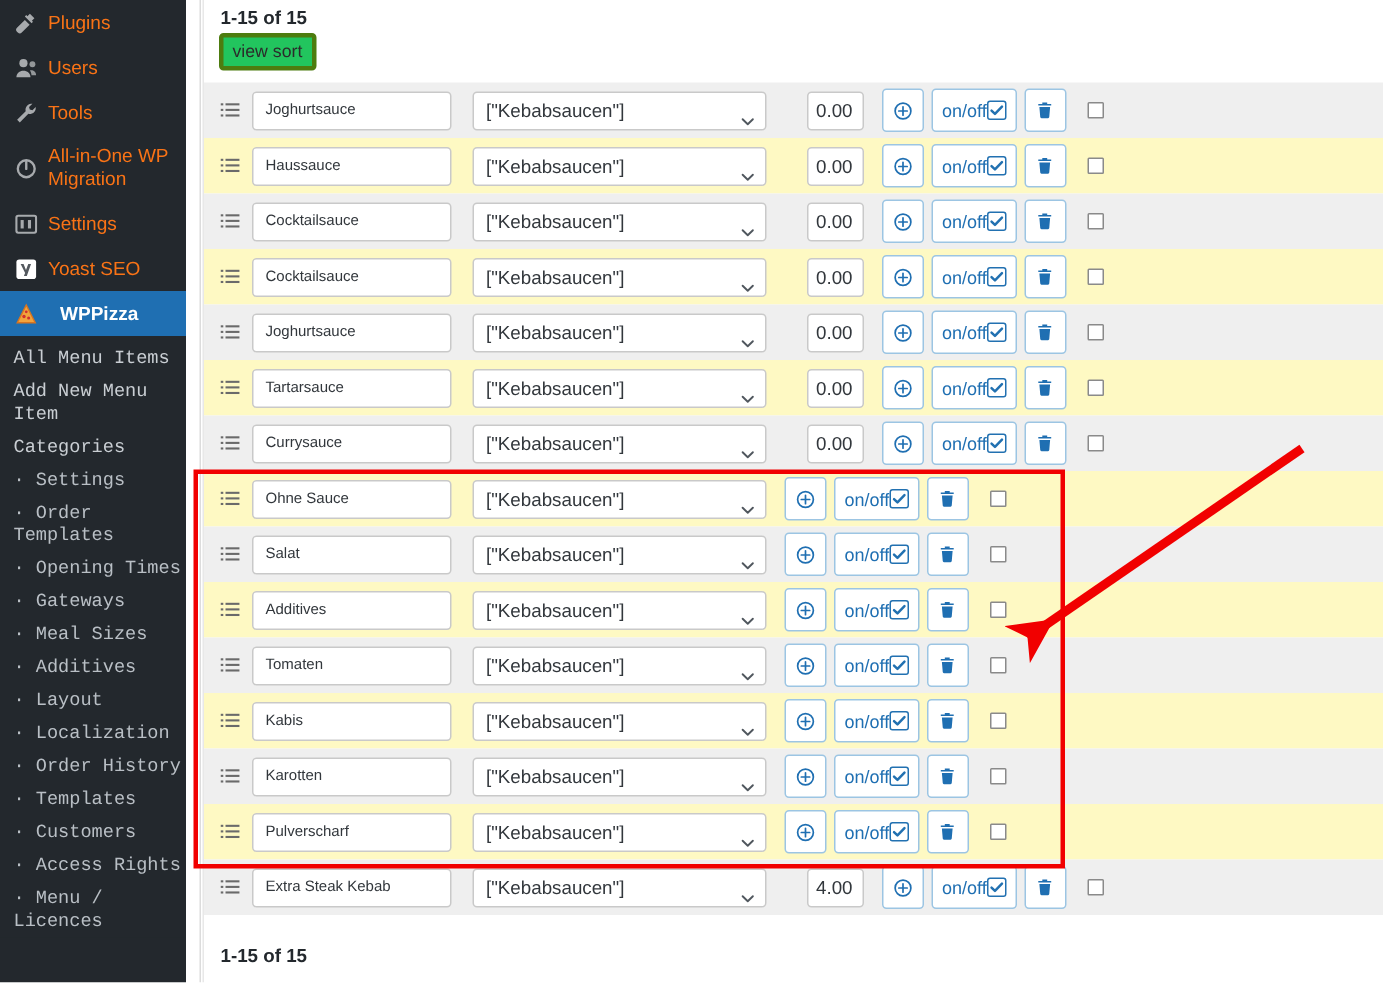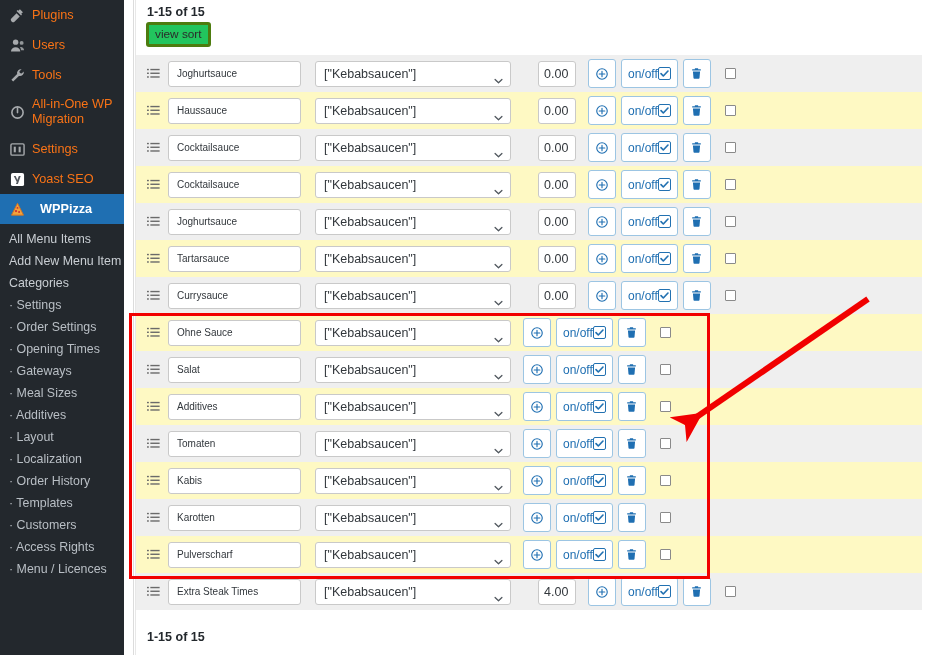--- a/index.html
+++ b/index.html
@@ -26,21 +26,21 @@
   .menu-item.active:after{
     content:"";position:absolute;right:-8px;top:50%;transform:translateY(-50%);
     border-top:8px solid transparent;border-bottom:8px solid transparent;
     border-left:8px solid #1f6fb2;
   }
   .micon{
     width:16px;height:16px;flex:0 0 16px;display:flex;align-items:center;
     justify-content:center;color:#a7aaad;
   }
   .menu-item.active .micon{color:#fff;}
-  .submenu{padding:4px 0 0 0;background:#23282d;}
+  .submenu{padding:4px 0 0 0;background:#23282d;font-family:Liberation Mono, monospace;}
   .sub-item{
     padding:3.5px 0 3.5px 9px;font-size:12.4px;color:#b9bfc5;line-height:15px;
   }
   .sub-item.top{color:#c9ced3;}
 
   
   #content{
     position:absolute;left:124px;top:0;width:809px;height:532px;
     background:#fff;
   }
@@ -188,21 +188,21 @@
             </svg>
           </span>
           <span class="mlabel">WPPizza</span>
         </div>
       </div>
     <div class="submenu" id="submenu">
         <div class="sub-item top">All Menu Items</div>
         <div class="sub-item top">Add New Menu Item</div>
         <div class="sub-item top">Categories</div>
         <div class="sub-item">· Settings</div>
-        <div class="sub-item">· Order Settings</div>
+        <div class="sub-item">· Order Templates</div>
         <div class="sub-item">· Opening Times</div>
         <div class="sub-item">· Gateways</div>
         <div class="sub-item">· Meal Sizes</div>
         <div class="sub-item">· Additives</div>
         <div class="sub-item">· Layout</div>
         <div class="sub-item">· Localization</div>
         <div class="sub-item">· Order History</div>
         <div class="sub-item">· Templates</div>
         <div class="sub-item">· Customers</div>
         <div class="sub-item">· Access Rights</div>
@@ -733,21 +733,21 @@
           <div class="handle">
             <svg viewBox="0 0 14 14" width="13" height="13" fill="currentColor">
               <rect x="0" y="2" width="2" height="1.5"></rect>
               <rect x="0" y="6" width="2" height="1.5"></rect>
               <rect x="0" y="10" width="2" height="1.5"></rect>
               <rect x="3.6" y="2" width="10" height="1.5"></rect>
               <rect x="3.6" y="6" width="10" height="1.5"></rect>
               <rect x="3.6" y="10" width="10" height="1.5"></rect>
             </svg>
           </div>
-          <div class="txtfield">Extra Steak Times</div>
+          <div class="txtfield">Extra Steak Kebab</div>
           <div class="selfield"><span>["Kebabsaucen"]</span><span class="chev"><svg viewBox="0 0 10 10" width="9" height="9" fill="none" stroke="#50575e" stroke-width="1.4">
                 <path d="M1.2 3.3 5 7 8.8 3.3" stroke-linecap="round" stroke-linejoin="round"></path>
               </svg></span></div>
           <div class="pricefield">4.00</div>
           <div class="btnbox btn-add">
             <svg viewBox="0 0 16 16" width="14" height="14" fill="none" stroke="#1f6fb2" stroke-width="1.3">
               <circle cx="8" cy="8" r="6"></circle>
               <path d="M8 4.8v6.4M4.8 8h6.4" stroke-linecap="round"></path>
             </svg>
           </div>

